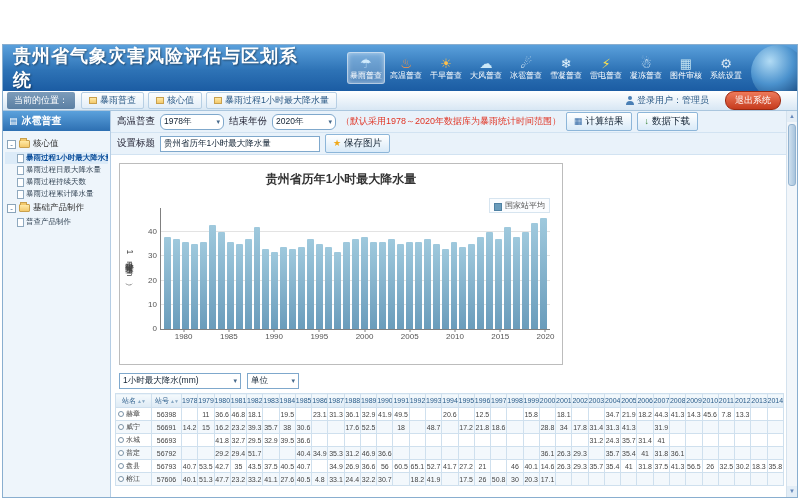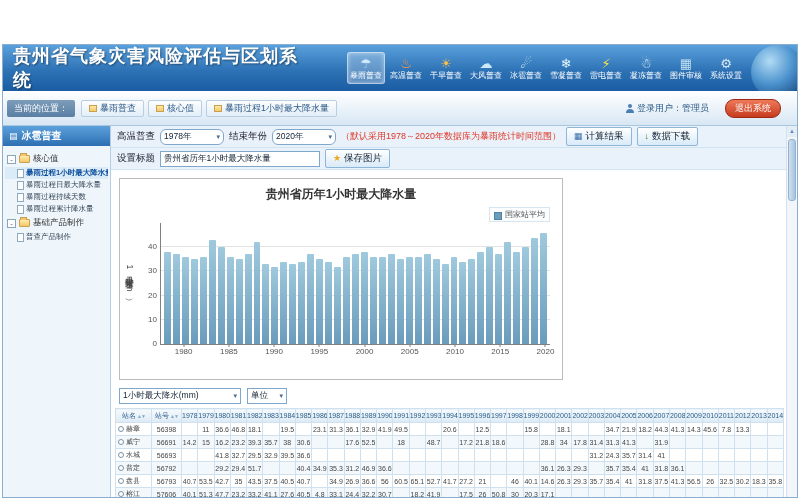--- a/index.html
+++ b/index.html
@@ -18,21 +18,21 @@
   .nav-item { width: 38px; text-align: center; color: #fff; cursor: pointer;
     padding: 3px 0 2px; border-radius: 3px; border: 1px solid transparent; }
   .nav-item.active { background: rgba(255,255,255,.25); border-color: rgba(255,255,255,.55);
     box-shadow: inset 0 0 5px rgba(255,255,255,.45); }
   .nav-glyph { display: block; font-size: 13px; line-height: 15px; }
   .nav-label { display: block; font-size: 8px; line-height: 10px; white-space: nowrap; }
   .globe { position: absolute; right: -8px; top: 0px; width: 54px; height: 54px; border-radius: 50%;
     background: radial-gradient(circle at 35% 30%, #b8e0f7, #4d94cf 45%, #123f74 90%); opacity: .95; }
 
   
-  .breadcrumb { height: 35px; background: linear-gradient(#ffffff,#d8e7f4);
+  .breadcrumb { height: 20px; background: linear-gradient(#ffffff,#d8e7f4);
     border-bottom: 1px solid #aac6de; display: flex; align-items: center; padding: 0 4px; font-size: 9px; }
   .loc-chip { background: linear-gradient(#7d9cba,#5a7fa3); color: #fff; padding: 2px 7px;
     border-radius: 2px; margin-right: 6px; white-space: nowrap; }
   .crumbs { display: flex; align-items: center; }
   .crumb-seg { display: inline-flex; align-items: center; gap: 3px; background: linear-gradient(#fdfefe,#e3eef8);
     border: 1px solid #b7cfe4; color: #2c5a86; padding: 1px 7px; margin-right: 4px; border-radius: 2px;
     cursor: pointer; white-space: nowrap; }
   .crumb-ico { width: 8px; height: 7px; background: linear-gradient(#ffe9a6,#f3c96b);
     border: 1px solid #c9a04d; display: inline-block; }
   .user { margin-left: auto; color: #2c5a86; display: flex; align-items: center; gap: 3px; white-space: nowrap; }
@@ -68,35 +68,35 @@
   .content { flex: 1; display: flex; flex-direction: column; background: #fff;
     position: relative; padding-right: 11px; overflow: hidden; }
 
   
   .toolbar { height: 22px; background: #e9f2fa; border-bottom: 1px solid #d2e3f2;
     display: flex; align-items: center; padding: 0 6px; gap: 5px; font-size: 9.5px; color: #223;
     flex-shrink: 0; white-space: nowrap; }
   .select { height: 16px; background: #fff; border: 1px solid #7fa8cc; display: inline-flex;
     align-items: center; justify-content: space-between; padding: 0 3px; font-size: 8.5px;
     color: #123; cursor: pointer; }
-  .w-year { width: 64px; border-radius: 6px; } .w-metric { width: 122px; } .w-unit { width: 40px; }
+  .w-year { width: 64px; border-radius: 6px; } .w-metric { width: 122px; } .w-unit { width: 52px; }
   .caret { font-size: 7px; color: #46688a; margin-left: 4px; }
   .hint { color: #e03424; font-size: 9px; }
   .tb-btn { display: inline-flex; align-items: center; gap: 3px; background: linear-gradient(#ffffff,#d9eaf8);
     border: 1px solid #8db6d9; border-radius: 2px; padding: 2px 7px; font-size: 9.5px; color: #123; cursor: pointer; }
   .btn-glyph { font-size: 9px; line-height: 9px; }
   .glyph-calc { color: #3a6ea8; } .glyph-down { color: #2a7d2a; font-weight: bold; } .glyph-star { color: #f0a818; }
   .text-input { height: 16px; width: 160px; border: 1px solid #7fa8cc; font-size: 8.5px;
     padding: 0 3px; color: #123; background: #fff; }
 
   
   .chart-panel { width: 444px; height: 202px; border: 1px solid #bcbcbc; margin: 8px 0 0 8px;
     position: relative; background: #fff; flex-shrink: 0; }
   .chart-title { text-align: center; font-size: 12px; color: #333; font-weight: bold; margin-top: 7px; }
-  .legend { position: absolute; top: 28px; right: 12px; display: flex; align-items: flex-end; gap: 3px;
+  .legend { position: absolute; top: 34px; right: 12px; display: flex; align-items: flex-end; gap: 3px;
     font-size: 8px; color: #555; background: #fbfdff; border: 1px solid #d7e5f0; padding: 1px 4px; z-index: 3; }
   .legend-swatch { width: 8px; height: 8px; border: 1px solid #4f81a3; }
   .ylabel { position: absolute; left: 4px; top: 50%; transform: translateY(-50%);
     writing-mode: vertical-rl; text-orientation: mixed; font-size: 8.5px; color: #444; letter-spacing: 1px; }
   .plot { position: absolute; left: 40px; right: 12px; top: 44px; bottom: 34px;
     border-left: 1px solid #808080; border-bottom: 1px solid #808080; }
   .gridline { position: absolute; left: 0; right: 0; height: 1px; background: #e3e3e3; z-index: 1; }
   .ytick-label { position: absolute; left: -26px; width: 22px; text-align: right; font-size: 8px;
     color: #555; transform: translateY(4px); }
   .bars { position: absolute; left: 0; right: 0; top: 0; bottom: 0; display: flex;

